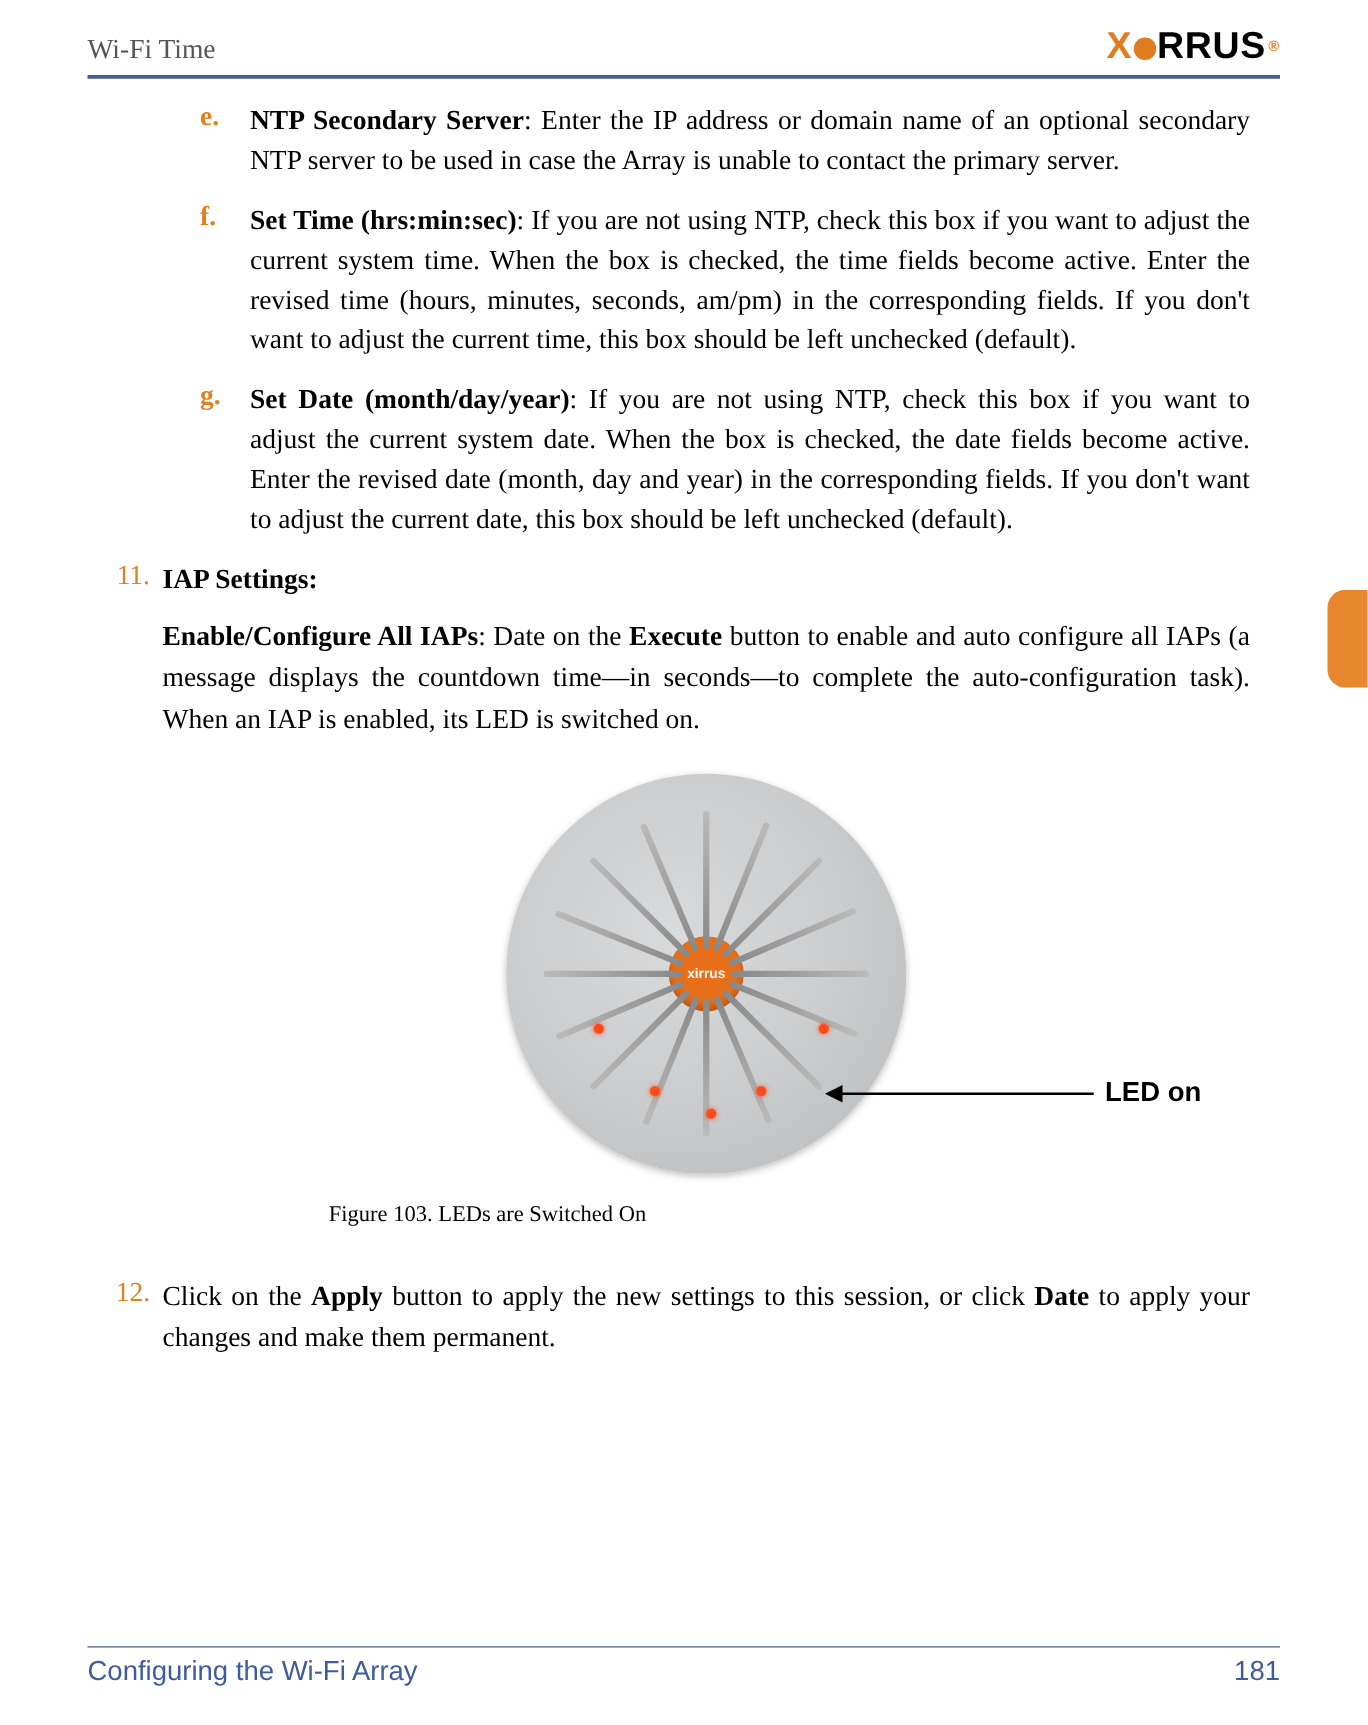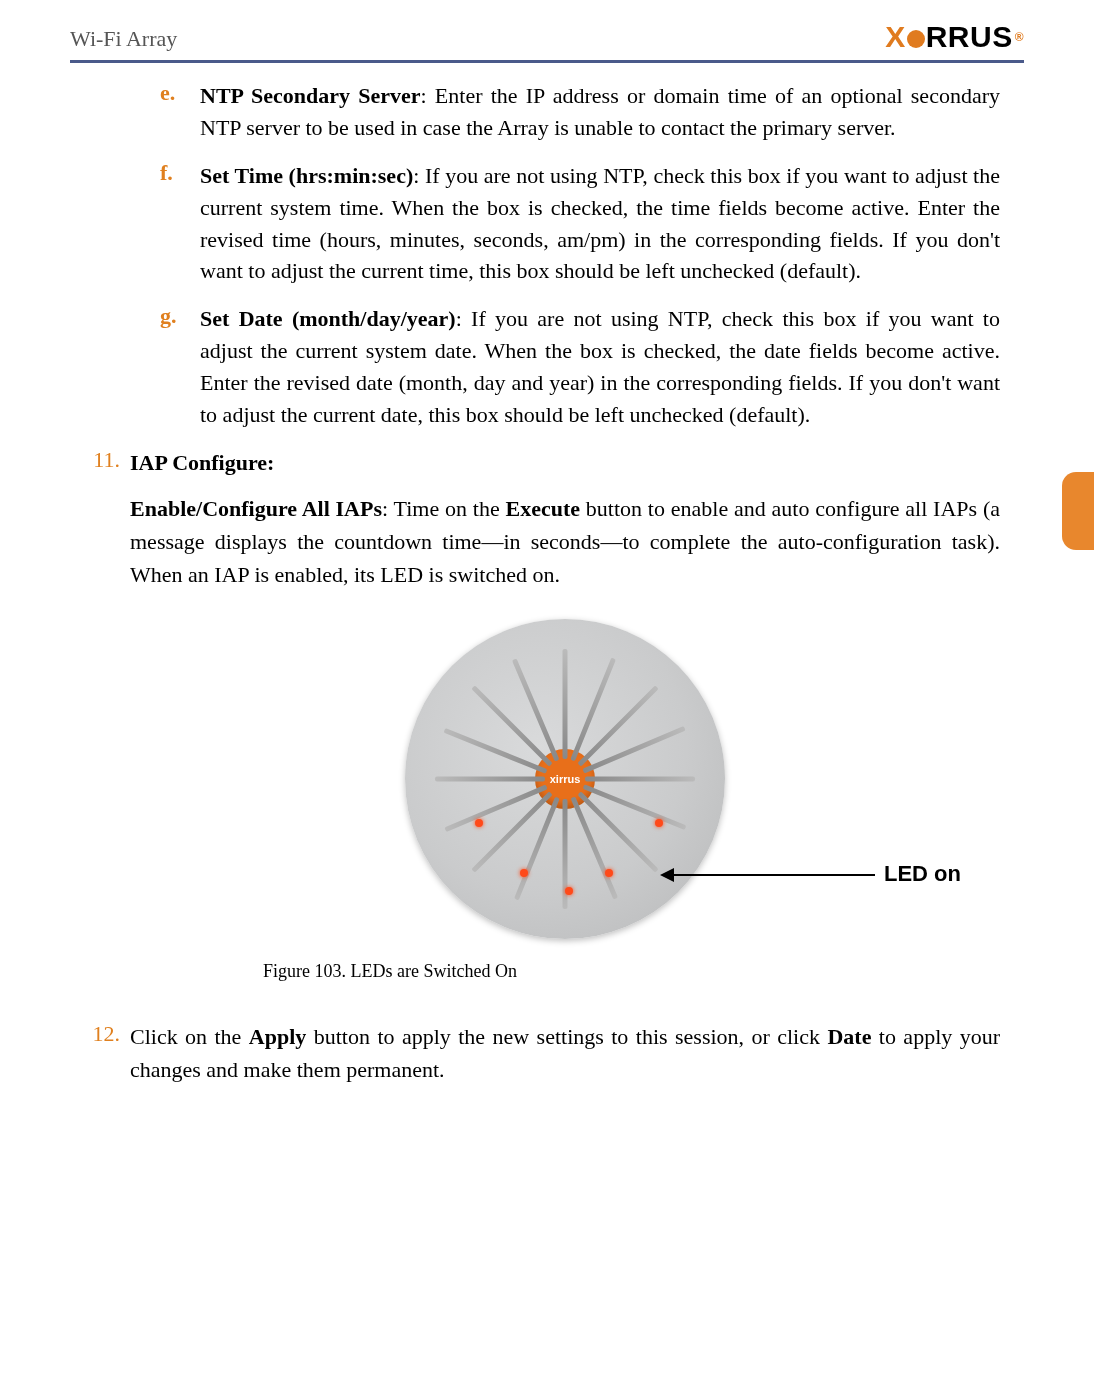--- a/index.html
+++ b/index.html
@@ -190,54 +190,54 @@
     font-size:22px;
     color:#3d5b9e;
   }
 </style>
 </head>
 <body>
 
 <div class="page">
 
   <div class="header">
-    <div class="header-title">Wi-Fi Array</div>
+    <div class="header-title">Wi-Fi Time</div>
     <div class="logo">
       <span class="orange">X</span>
         <span class="logo-dot"></span>
         <span>RRUS</span>
         <sup>®</sup>
     </div>
   </div>
 
   <div class="side-tab"></div>
 
   <div class="content">
 
     <div class="sub-list">
       <div class="sub-item">
         <div class="sub-marker">e.</div>
-        <div class="sub-body"><b>NTP Secondary Server</b><span>: Enter the IP address or domain time of an optional secondary NTP server to be used in case the Array is unable to contact the primary server.</span></div>
+        <div class="sub-body"><b>NTP Secondary Server</b><span>: Enter the IP address or domain name of an optional secondary NTP server to be used in case the Array is unable to contact the primary server.</span></div>
       </div>
       <div class="sub-item">
         <div class="sub-marker">f.</div>
         <div class="sub-body"><b>Set Time (hrs:min:sec)</b><span>: If you are not using NTP, check this box if you want to adjust the current system time. When the box is checked, the time fields become active. Enter the revised time (hours, minutes, seconds, am/pm) in the corresponding fields. If you don't want to adjust the current time, this box should be left unchecked (default).</span></div>
       </div>
       <div class="sub-item">
         <div class="sub-marker">g.</div>
         <div class="sub-body"><b>Set Date (month/day/year)</b><span>: If you are not using NTP, check this box if you want to adjust the current system date. When the box is checked, the date fields become active. Enter the revised date (month, day and year) in the corresponding fields. If you don't want to adjust the current date, this box should be left unchecked (default).</span></div>
       </div>
     </div>
 
     <div class="main-item">
       <div class="main-marker">11.</div>
       <div class="main-body">
-        <b>IAP Configure:</b>
+        <b>IAP Settings:</b>
         <div class="para">
-          <b>Enable/Configure All IAPs</b><span>: Time on the </span><b>Execute</b><span> button to enable and auto configure all IAPs (a message displays the countdown time—in seconds—to complete the auto-configuration task). When an IAP is enabled, its LED is switched on.</span>
+          <b>Enable/Configure All IAPs</b><span>: Date on the </span><b>Execute</b><span> button to enable and auto configure all IAPs (a message displays the countdown time—in seconds—to complete the auto-configuration task). When an IAP is enabled, its LED is switched on.</span>
         </div>
 
         <div class="figure-wrap">
           <div class="device">
             <div class="hub">xirrus</div>
             <div class="ant" style="transform:translate(-50%,20px) rotate(0deg);"></div>
             <div class="ant" style="transform:translate(-50%,20px) rotate(22deg);"></div>
             <div class="ant" style="transform:translate(-50%,20px) rotate(45deg);"></div>
             <div class="ant" style="transform:translate(-50%,20px) rotate(67deg);"></div>
             <div class="ant" style="transform:translate(-50%,20px) rotate(90deg);"></div>
@@ -268,14 +268,18 @@
 
     <div class="main-item" style="margin-top:42px;">
       <div class="main-marker">12.</div>
       <div class="main-body">
         <span>Click on the </span><b>Apply</b><span> button to apply the new settings to this session, or click </span><b>Date</b><span> to apply your changes and make them permanent.</span>
       </div>
     </div>
 
   </div>
 
+  <div class="footer">
+    <span>Configuring the Wi-Fi Array</span>
+    <span>181</span>
+  </div>
 
 </div>
 
 </body></html>

